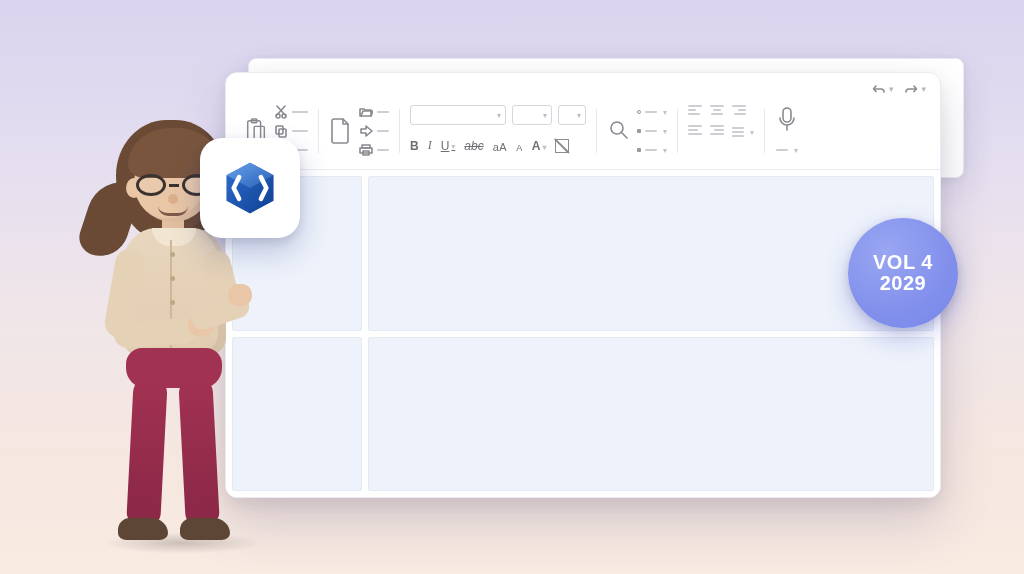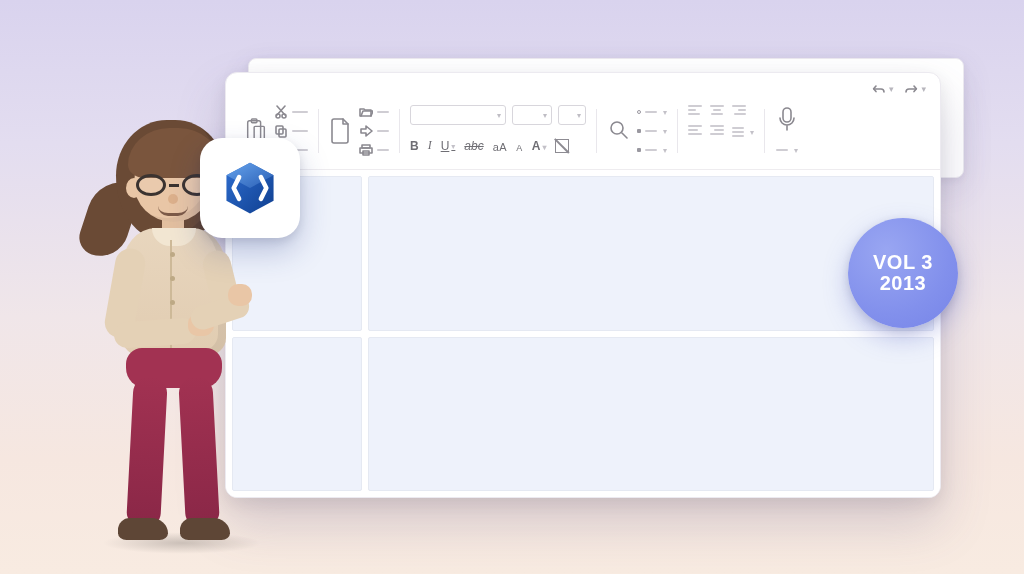--- a/index.html
+++ b/index.html
@@ -479,22 +479,22 @@
 
   <div class="content">
     <div class="cell"></div>
     <div class="cell"></div>
     <div class="cell"></div>
     <div class="cell"></div>
   </div>
 </div>
 
 <div class="badge">
-  <div class="l1">VOL 3</div>
-  <div class="l2">2013</div>
+  <div class="l1">VOL 4</div>
+  <div class="l2">2029</div>
 </div>
 
 <div class="char">
   <div class="shadow"></div>
   <div class="pony"></div>
   <div class="hair-back"></div>
   <div class="neck"></div>
   <div class="torso"></div>
   <div class="collar"></div>
   <div class="placket"></div>

